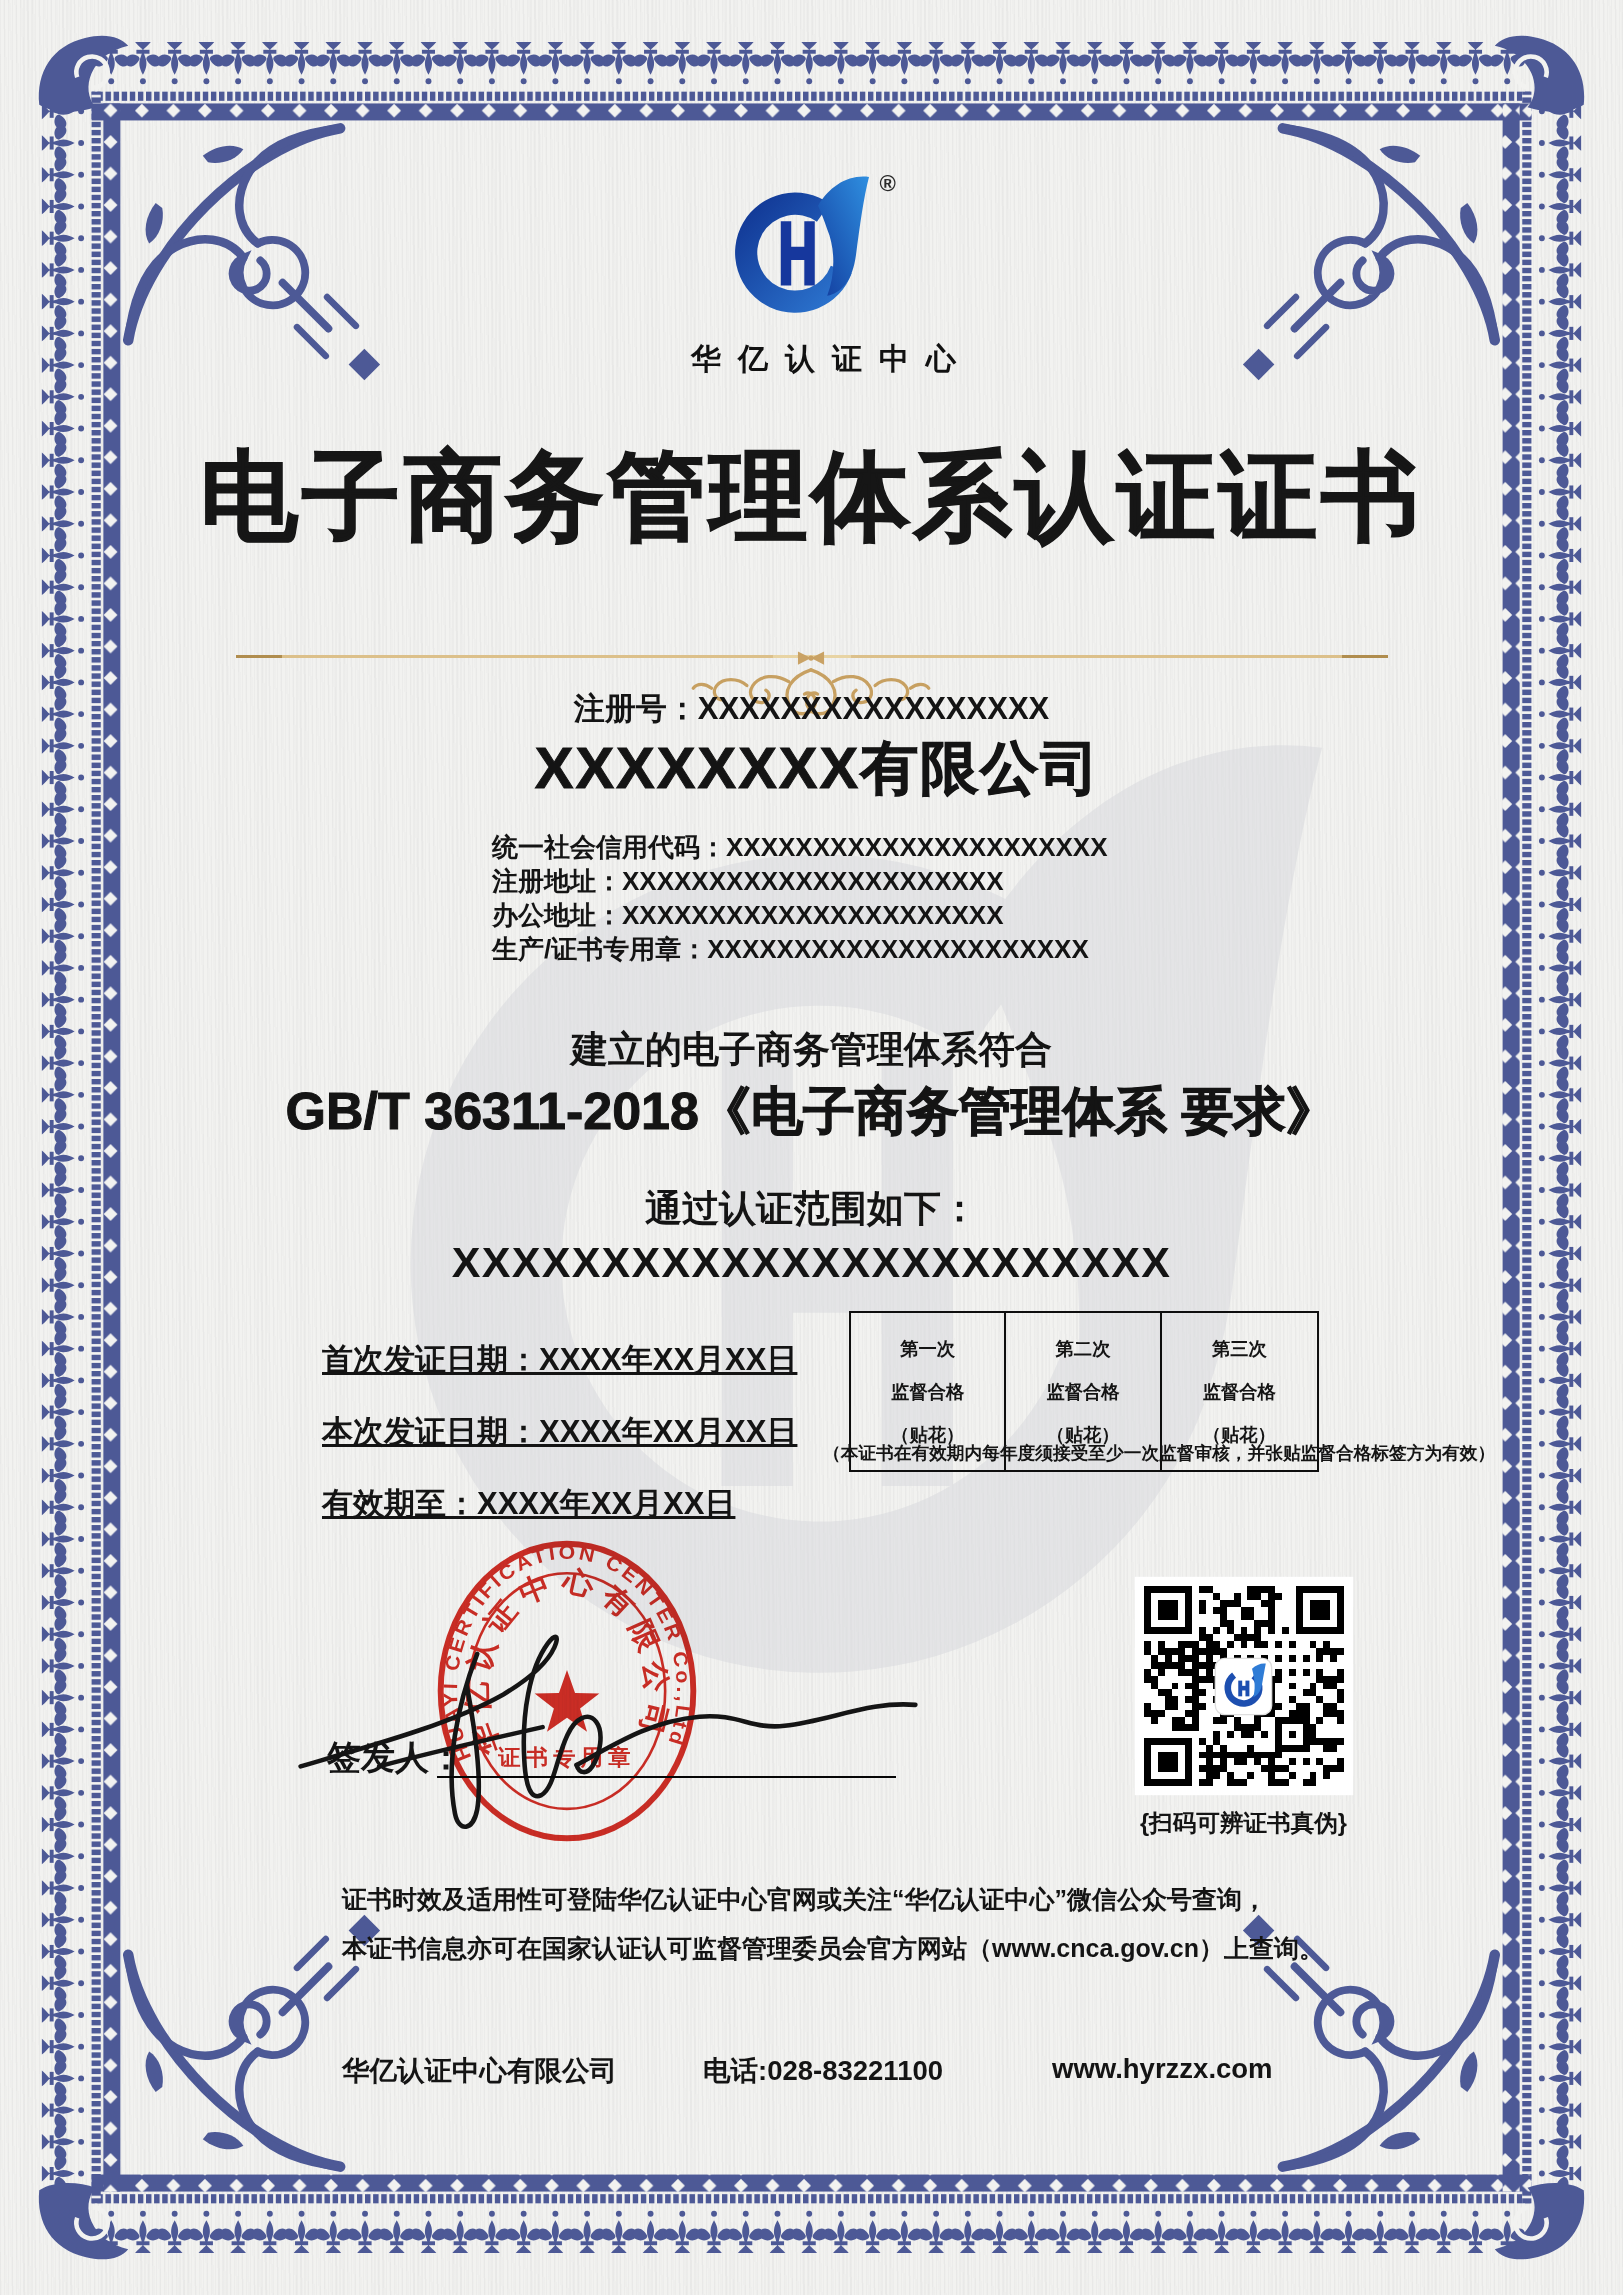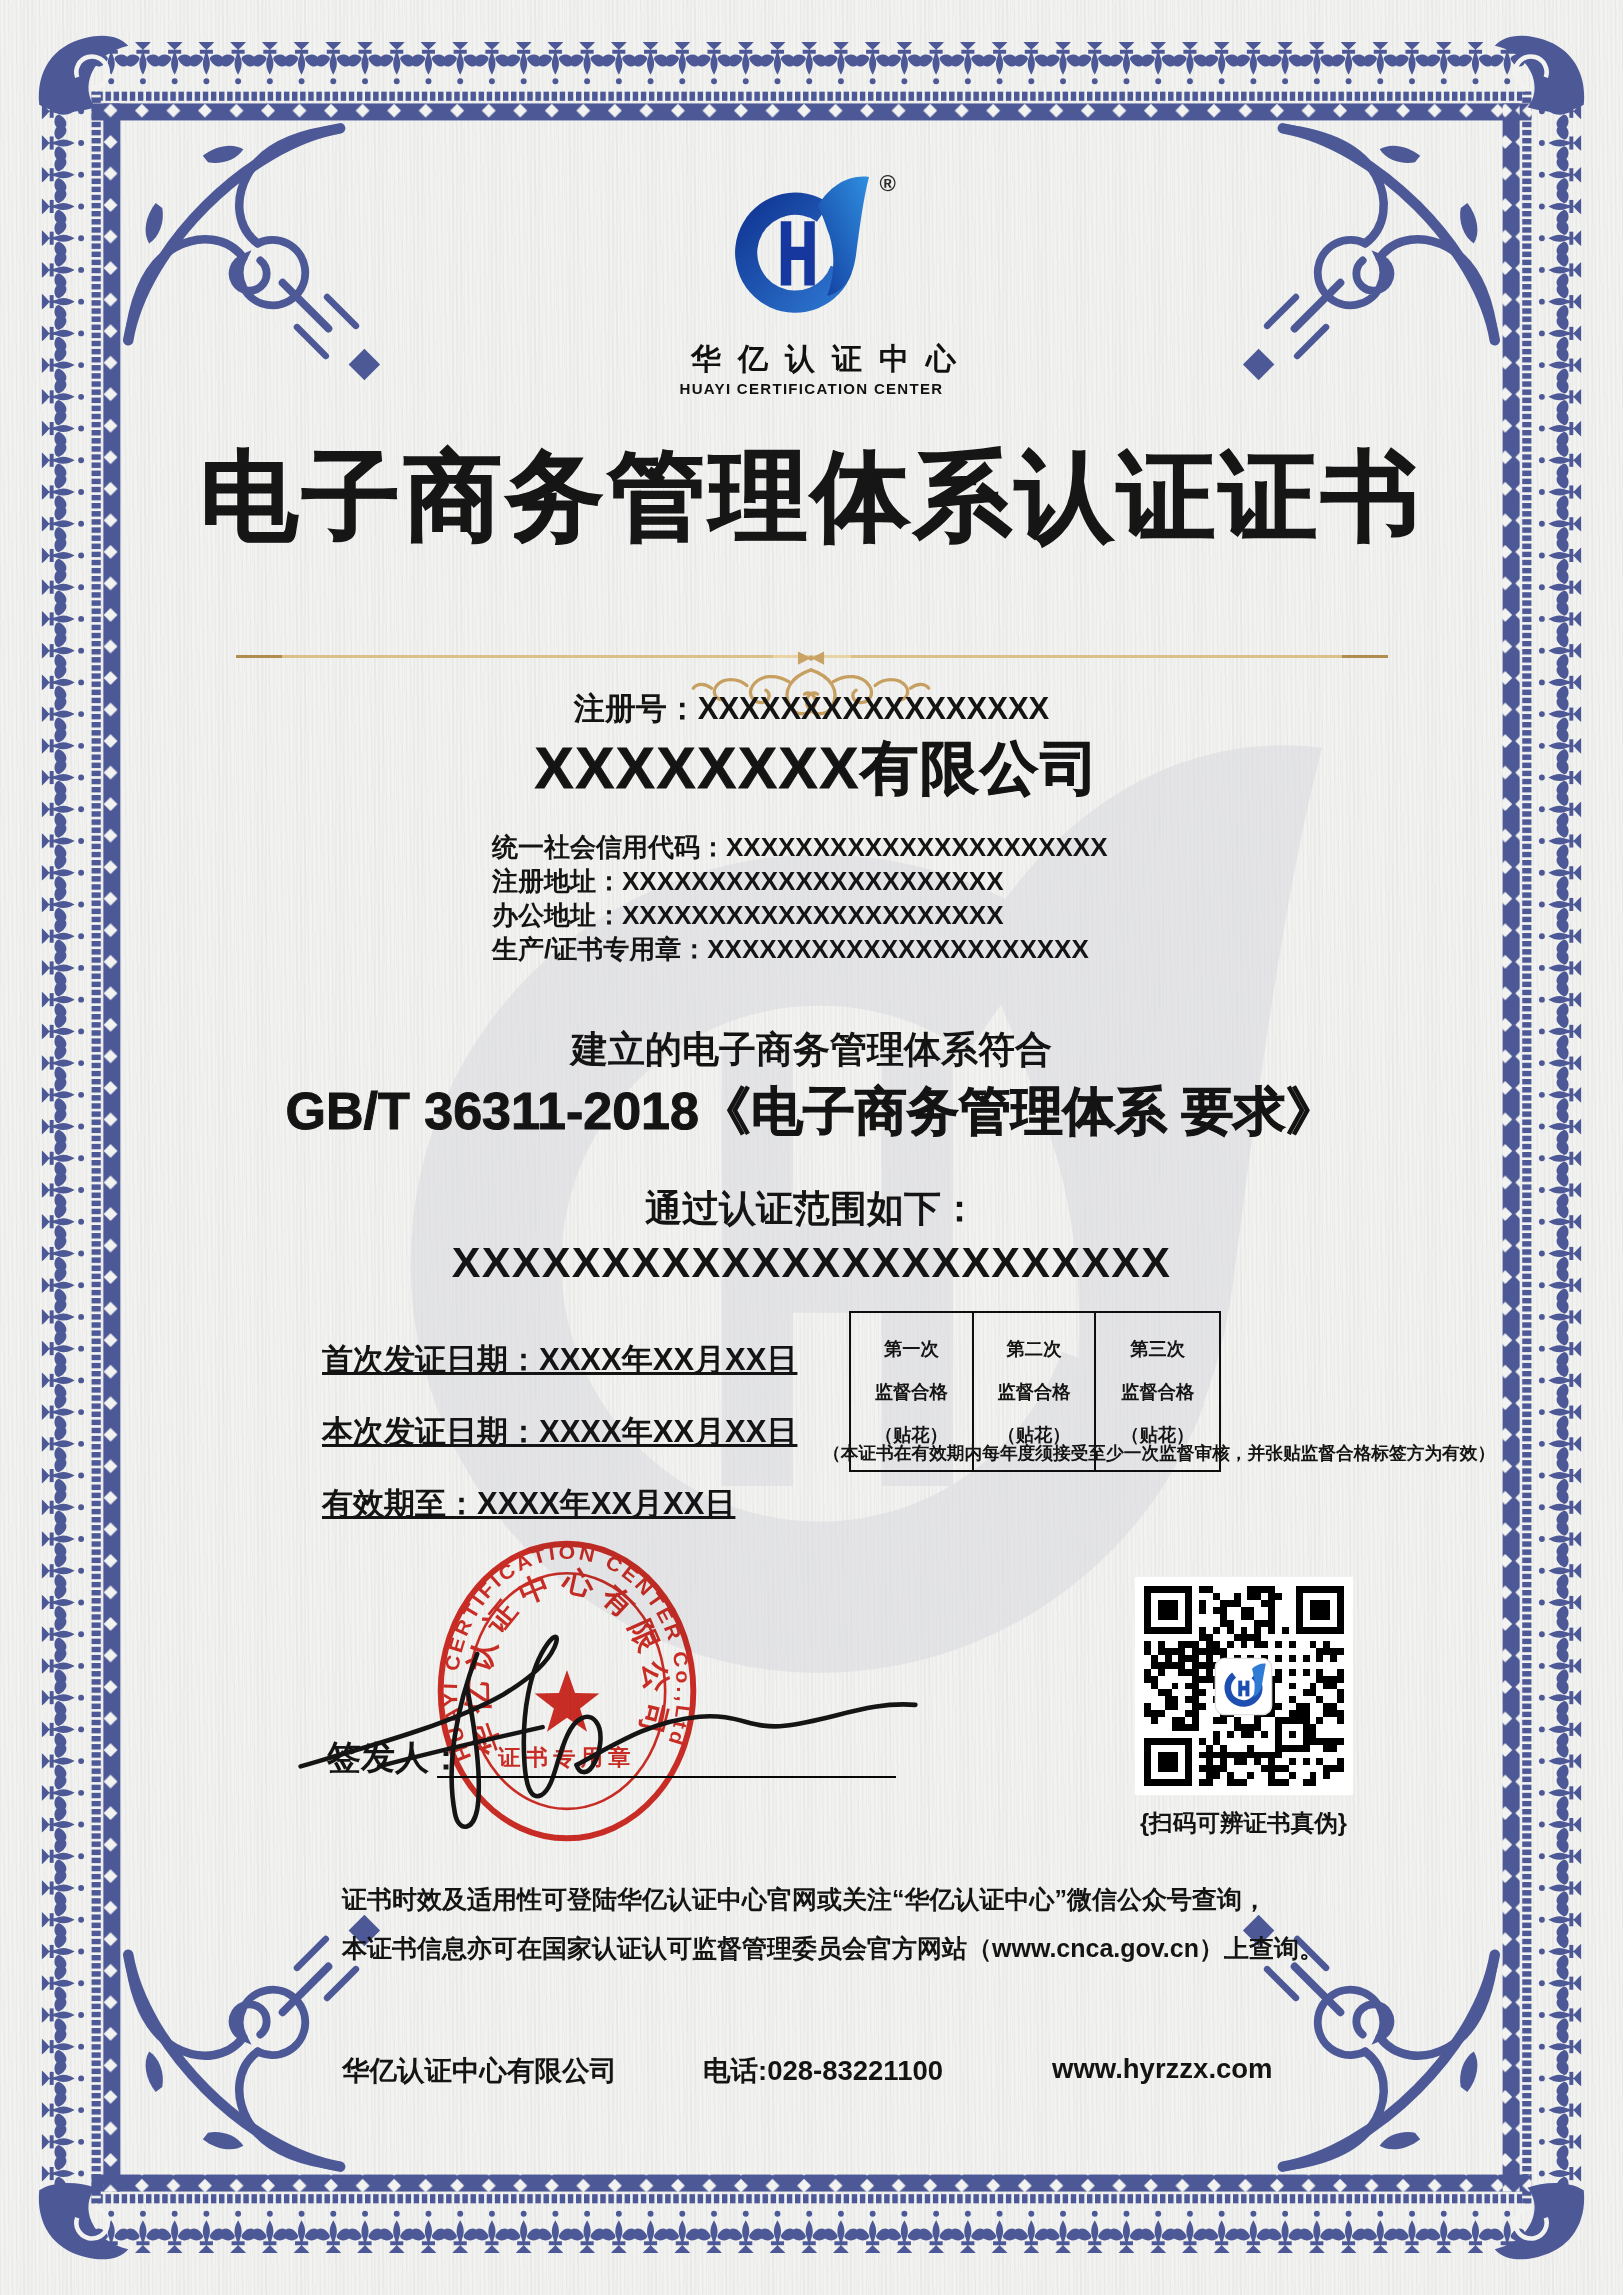--- a/index.html
+++ b/index.html
@@ -34,21 +34,21 @@
   .field-row{font-size:26px;font-weight:700;line-height:34px;white-space:nowrap;}
 
   .conform{top:1025px;font-size:37px;font-weight:800;z-index:2;}
   .standard{top:1077px;font-size:52px;font-weight:900;z-index:2;-webkit-text-stroke:1px #141414;}
   .scope-intro{top:1184px;font-size:37px;font-weight:800;z-index:2;}
   .scope-value{top:1238px;font-size:43px;font-weight:700;letter-spacing:1.3px;z-index:2;}
 
   .dates{left:322px;top:1339px;z-index:2;text-decoration:underline;}
   .date-row{font-size:31px;font-weight:800;margin-bottom:30px;white-space:nowrap;}
 
-  .sup-table{left:849px;top:1311px;width:372px;height:161px;z-index:2;
+  .sup-table{left:849px;top:1311px;width:470px;height:161px;z-index:2;
     display:grid;grid-template-columns:1fr 1fr 1fr;border:2.6px solid #0e0e0e;box-sizing:border-box;}
   .sup-cell{border-right:2.6px solid #0e0e0e;display:flex;flex-direction:column;justify-content:center;align-items:center;gap:18.3px;
     font-size:18.3px;font-weight:700;}
   .sup-cell:last-child{border-right:none;}
   .sup-note{left:823px;top:1441px;width:537px;font-size:17.7px;font-weight:700;text-align:center;z-index:2;white-space:nowrap;}
 
   #seal-svg{position:absolute;left:423px;top:1539px;z-index:2;opacity:.94;mix-blend-mode:multiply;}
   #sig-svg{position:absolute;left:281px;top:1570px;z-index:3;}
   .issuer-label{left:327px;top:1735px;font-size:34px;font-weight:800;z-index:3;}
   .sig-line{left:437px;top:1776px;width:459px;height:0;border-top:2.6px solid #050505;z-index:3;}
@@ -379,21 +379,20 @@
         <stop offset="0" stop-color="#123c9e"></stop>
           <stop offset="1" stop-color="#2f8fe0"></stop>
       </linearGradient>
     </defs>
     <path d="M167.8,52.6 A92,92 0 1 0 201.5,159.5 L169.5,147.8 A58,58 0 1 1 148.3,80.5 Z" fill="url(#gB1)"></path>
     <path d="M150,56 C168,26 196,8 228,12 C220,42 214,86 208,132 C203,170 186,190 164,194 C177,160 176,120 164,92 C160,80 155,67 150,56 Z" fill="url(#gB2)"></path>
     <path d="M93,80 h16 v98 h-16 Z M129,80 h16 v98 h-16 Z M109,119 h20 v20 h-20 Z" fill="#16379d"></path>
     <text x="244" y="34" font-size="34" font-weight="bold" fill="#2a2a2a">®</text>
   </svg>
   <div class="abs ctr brand-cn">华亿认证中心</div>
-  <div class="abs ctr brand-en">HUAYI CERTIFICATION CENTER</div>
 
   <div class="abs ctr title">电子商务管理体系认证证书</div>
 
   <div class="abs gold-line"></div>
   <svg id="flourish-svg" width="458" height="79" viewBox="0 0 700 120">
     <g fill="#c9a265">
       <polygon points="330,2 350,12 330,22"></polygon>
       <polygon points="370,2 350,12 370,22"></polygon>
       <circle cx="350" cy="12" r="4"></circle>
     </g>

